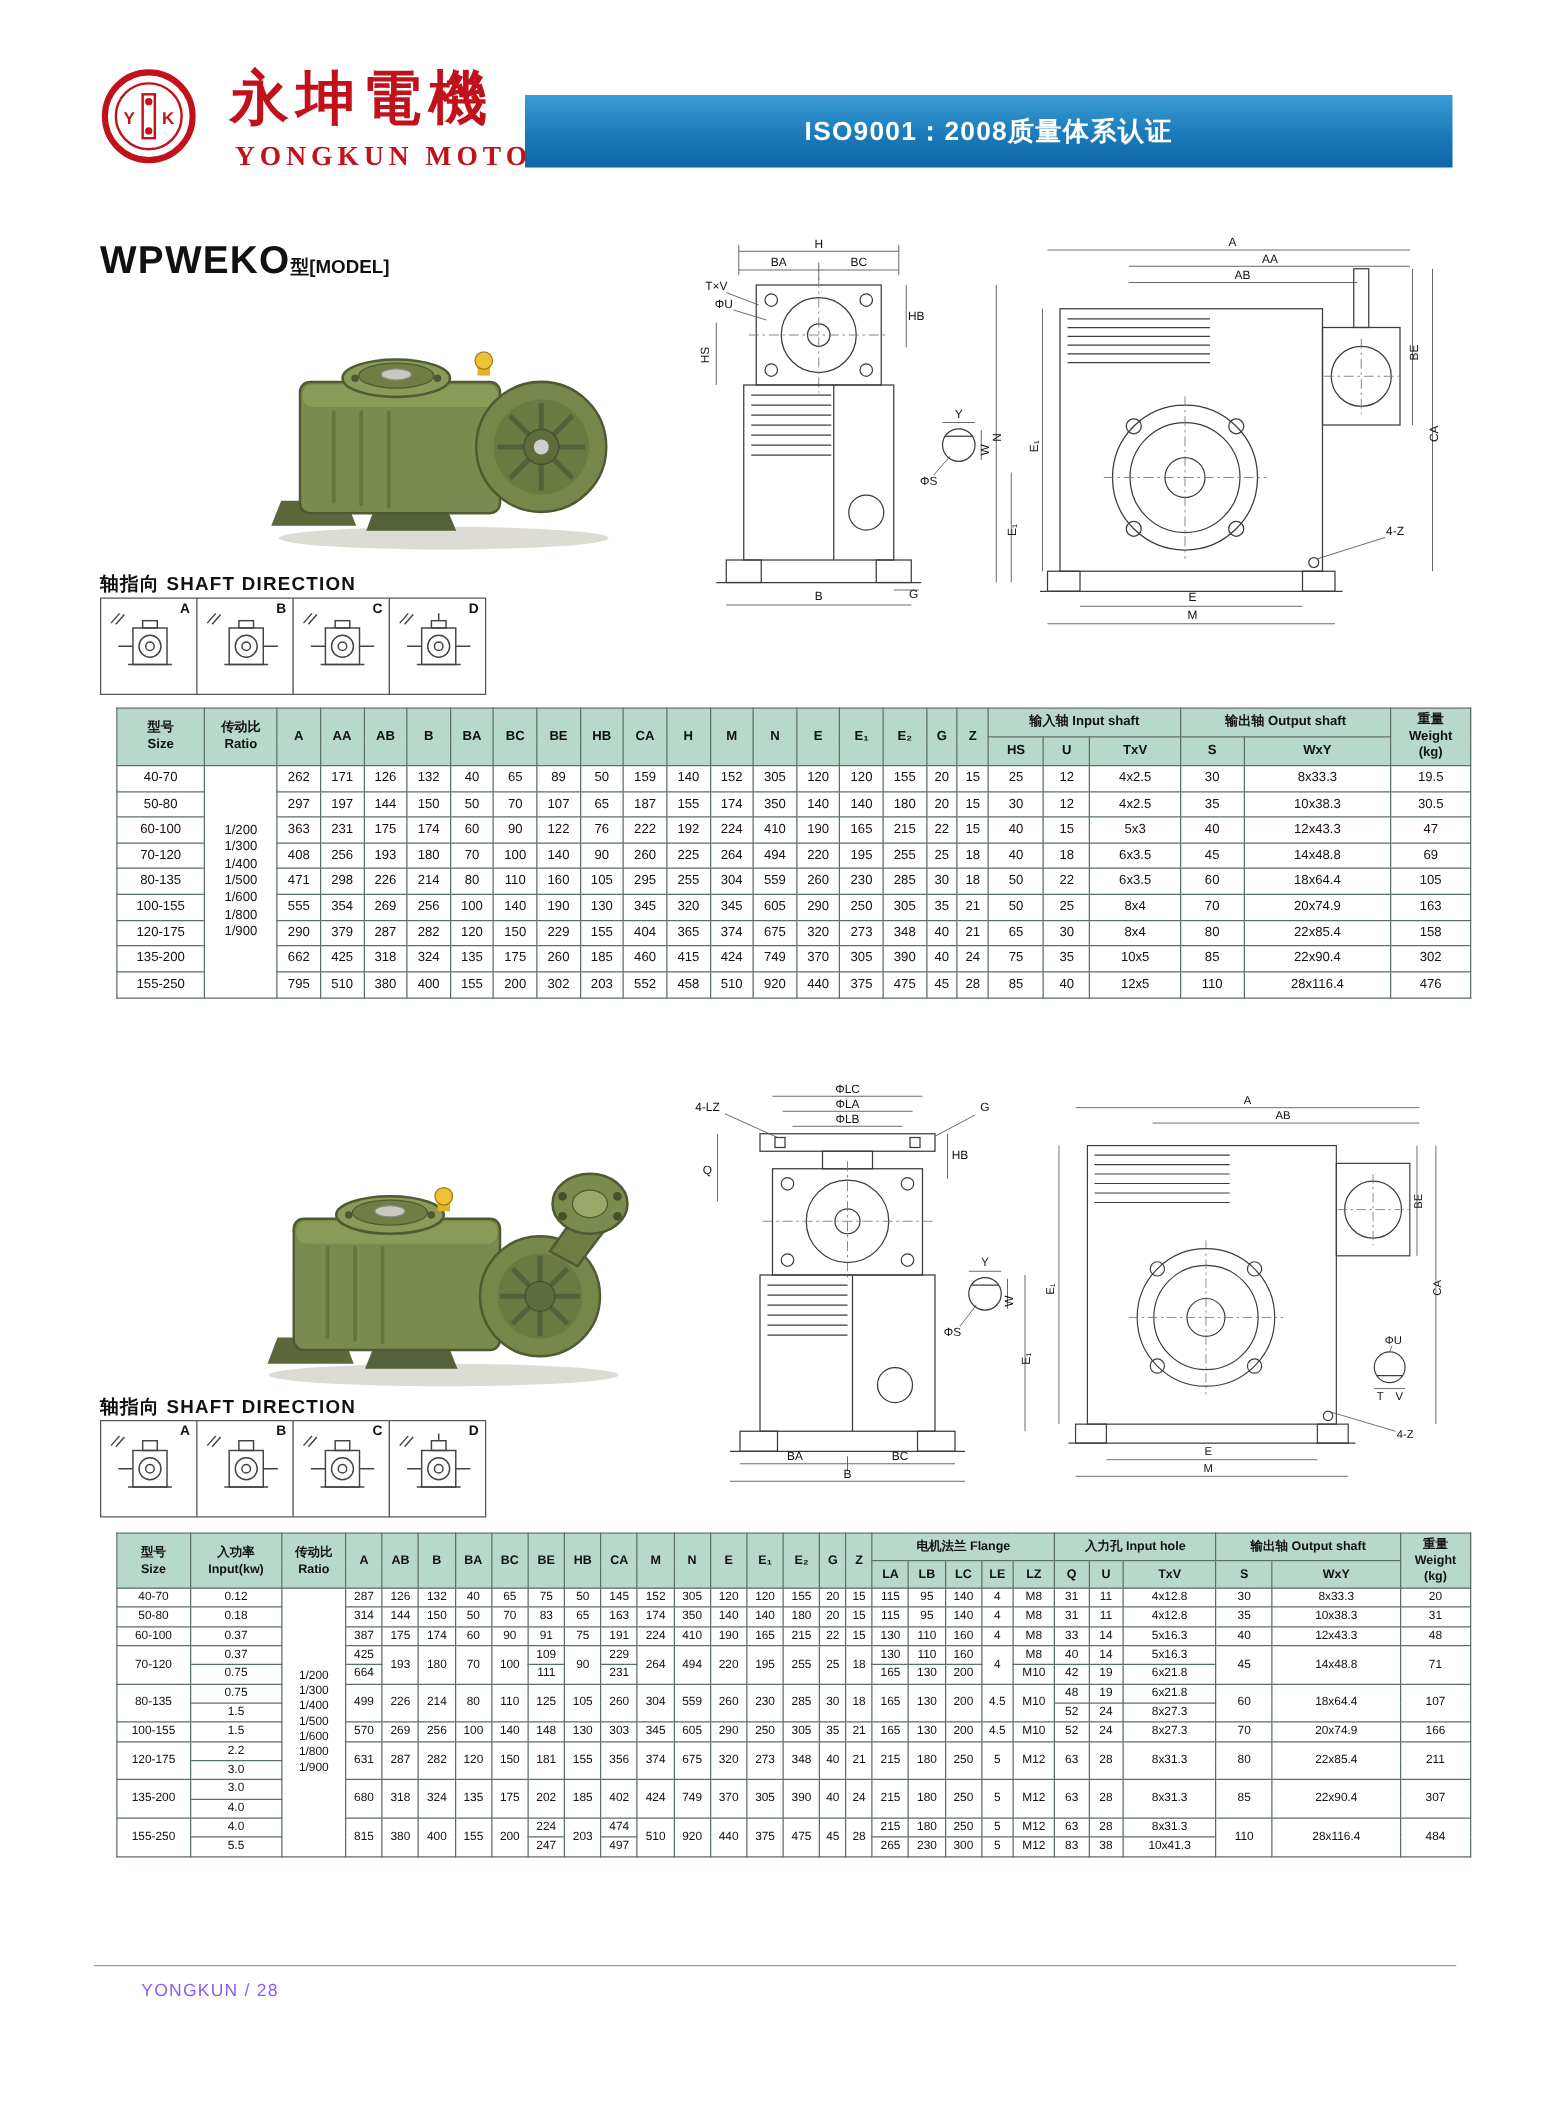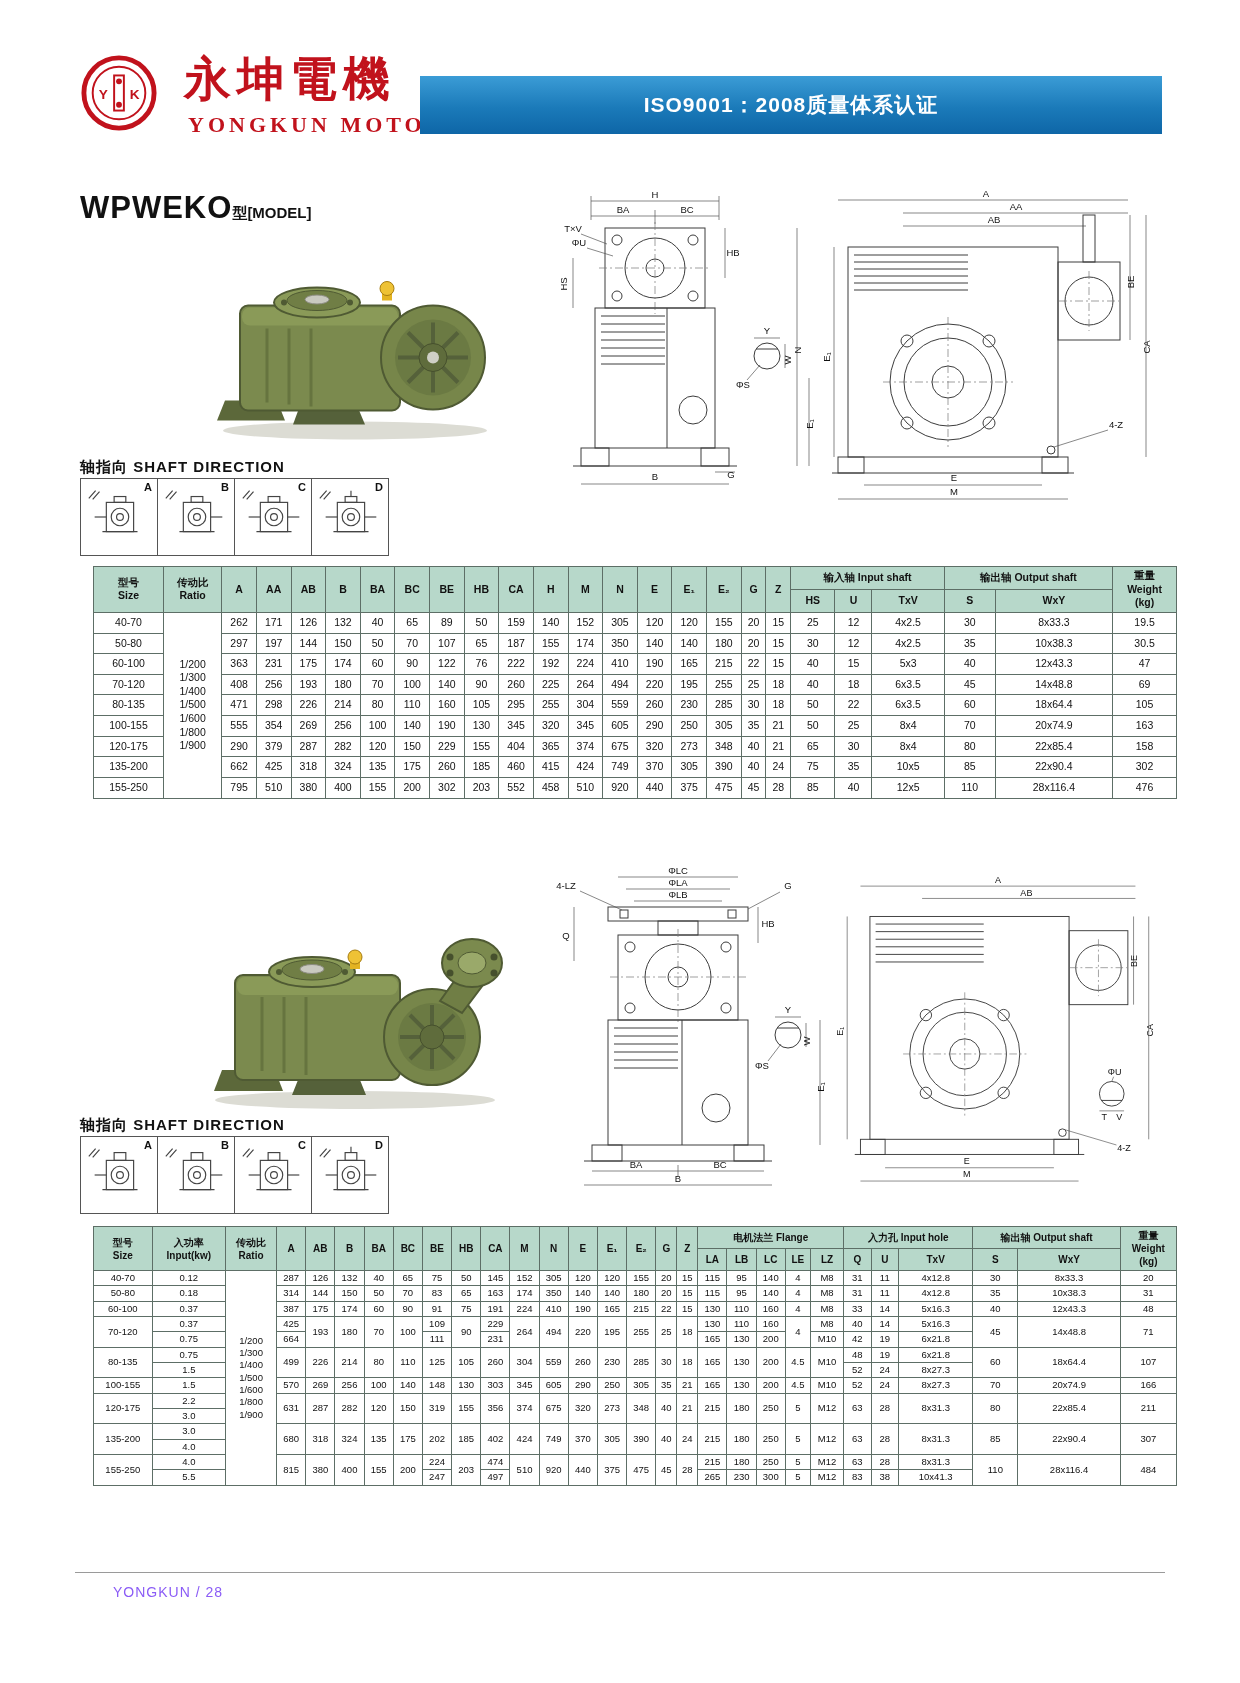--- a/index.html
+++ b/index.html
@@ -1025,21 +1025,21 @@
             <td>166</td>
           </tr>
           <tr>
             <td rowspan="2">120-175</td>
             <td>2.2</td>
             <td rowspan="2">631</td>
             <td rowspan="2">287</td>
             <td rowspan="2">282</td>
             <td rowspan="2">120</td>
             <td rowspan="2">150</td>
-            <td rowspan="2">319</td>
+            <td rowspan="2">181</td>
             <td rowspan="2">155</td>
             <td rowspan="2">356</td>
             <td rowspan="2">374</td>
             <td rowspan="2">675</td>
             <td rowspan="2">320</td>
             <td rowspan="2">273</td>
             <td rowspan="2">348</td>
             <td rowspan="2">40</td>
             <td rowspan="2">21</td>
             <td rowspan="2">215</td>

